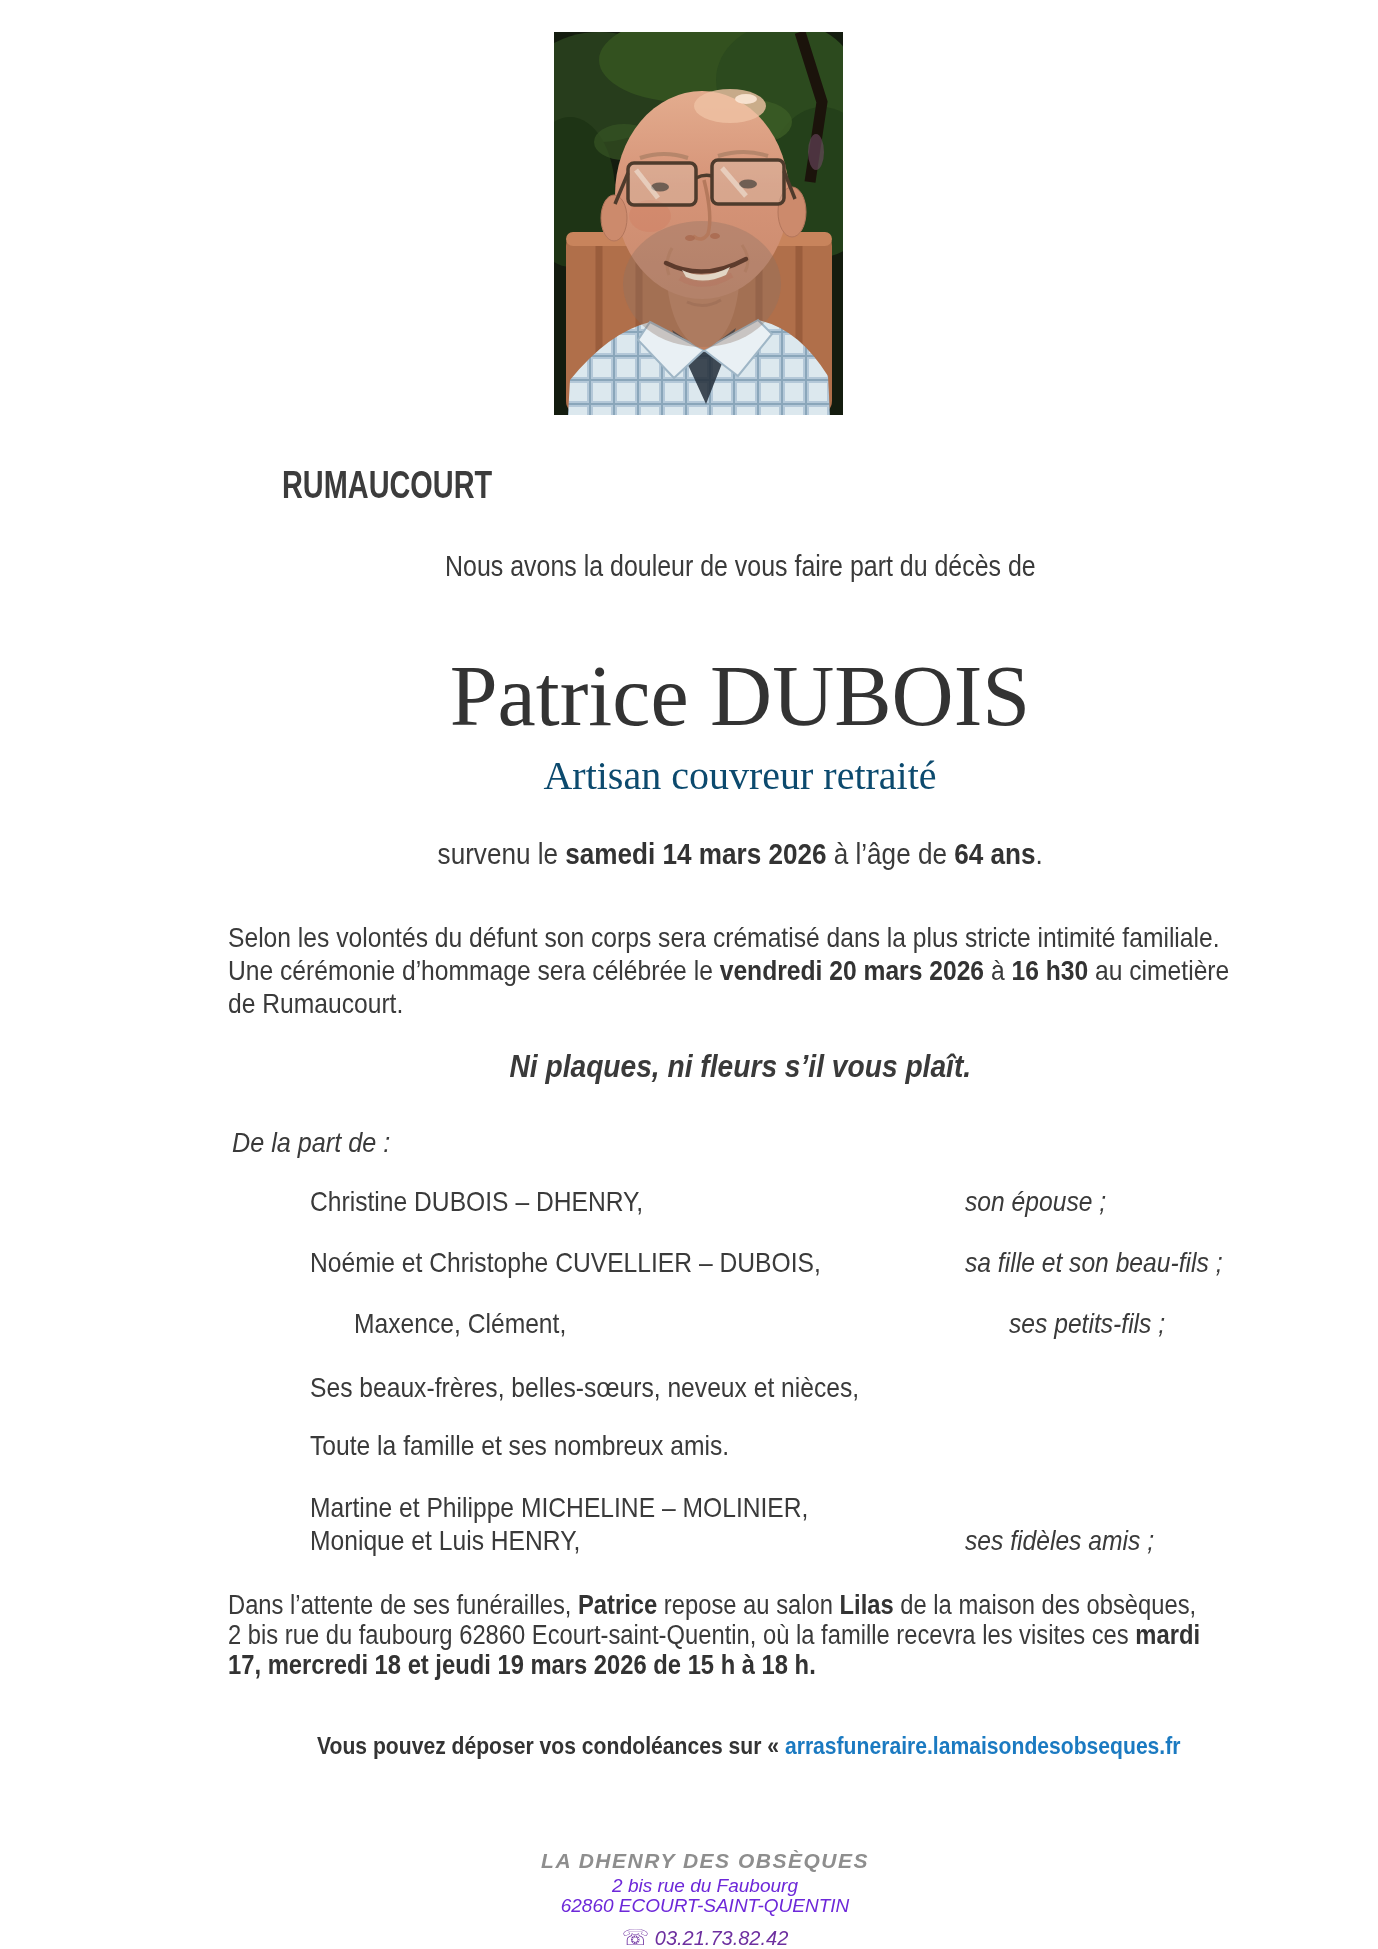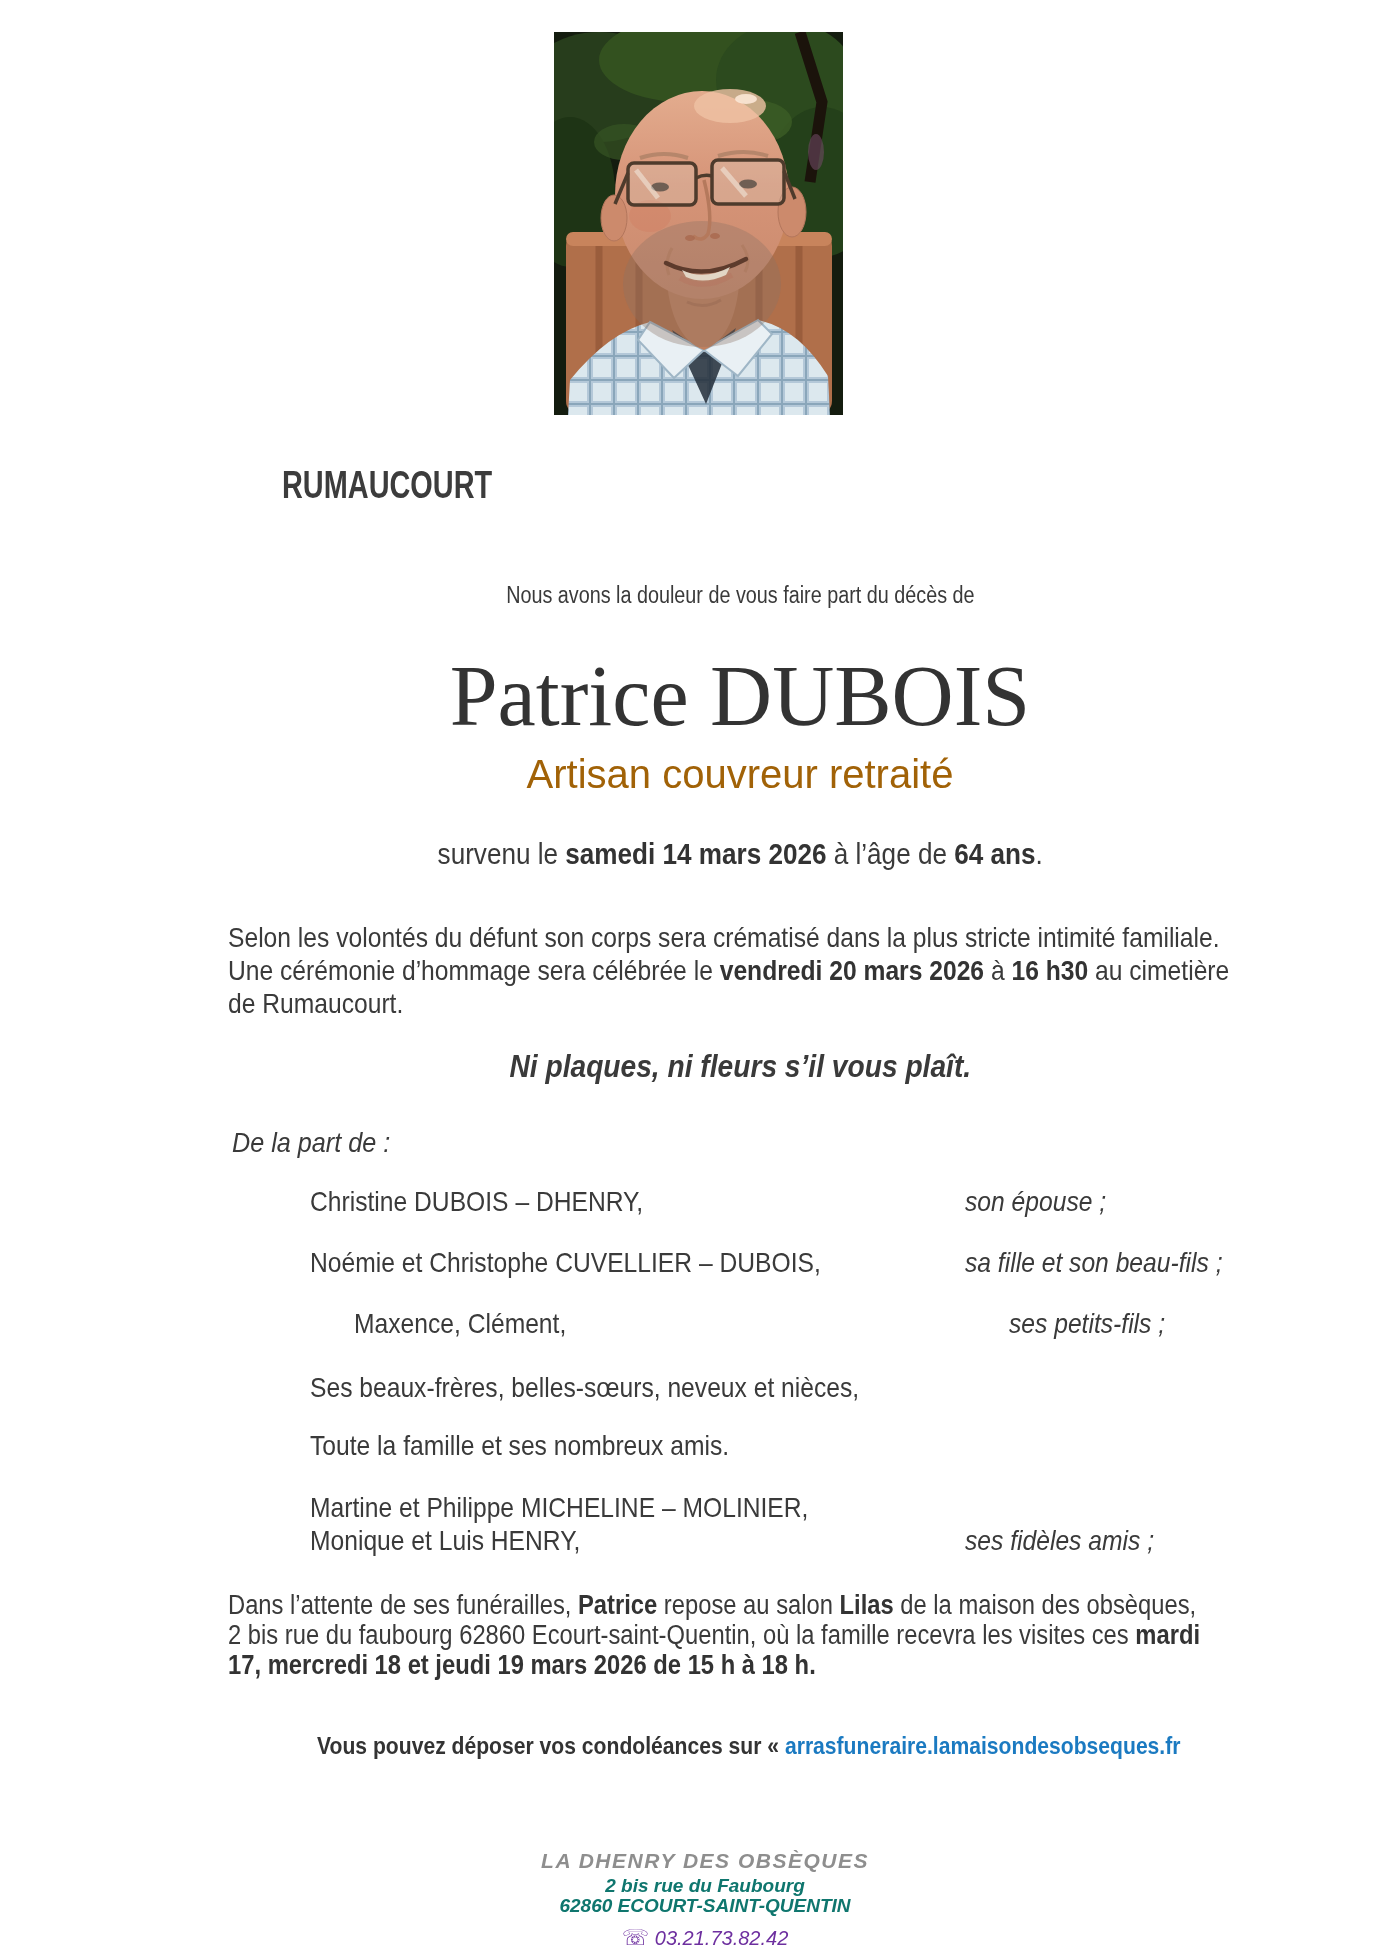--- a/index.html
+++ b/index.html
@@ -13,26 +13,26 @@
   .photo svg{display:block;width:100%;height:100%;}
 
   
   .commune{position:absolute;left:282px;top:464px;font-size:38px;font-weight:bold;
            color:#3c3c3c;white-space:nowrap;transform:scaleX(.76);
            transform-origin:0 0;letter-spacing:0px;}
 
   
   .c-item{position:absolute;left:102px;width:1276px;text-align:center;}
   .sq{display:inline-block;white-space:nowrap;}
-  .intro{top:582px;font-size:23px;}
+  .intro{top:550px;font-size:29px;}
   .intro .sq{transform:scaleX(.86);transform-origin:50% 0;}
   .deceased{top:650px;font-family:"Liberation Serif",serif;font-size:86px;
             line-height:92px;color:#333333;font-weight:normal;margin:0;}
-  .occupation{top:752px;font-family:Liberation Sans, sans-serif;font-size:40px;
-              color:#a16207;}
+  .occupation{top:752px;font-family:Liberation Serif, serif;font-size:40px;
+              color:#0c4a6e;}
   .death{top:838px;font-size:29px;}
   .death .sq{transform:scaleX(.9);transform-origin:50% 0;}
   .noflowers{top:1048px;font-size:32px;font-weight:bold;font-style:italic;}
   .noflowers .sq{transform:scaleX(.88);transform-origin:50% 0;}
 
   b{font-weight:bold;color:#333333;}
 
   
   .para{position:absolute;white-space:nowrap;transform:scaleX(.88);
         transform-origin:0 0;}
@@ -52,21 +52,21 @@
         transform:scaleX(.88);transform-origin:0 0;}
   .frow-1{top:1186px;} .frow-2{top:1247px;} .frow-3{top:1308px;margin-left:44px;}
   .frow-4{top:1372px;} .frow-5{top:1430px;} .frow-6{top:1492px;}
   .frow-7{top:1525px;}
 
   
   .footer{position:absolute;left:32px;top:1848px;width:1346px;
           text-align:center;font-style:italic;}
   .f-company{font-size:21px;font-weight:bold;color:#8e8e8e;
              letter-spacing:1.5px;line-height:25px;margin-bottom:3px;}
-  .f-addr{font-size:19px;color:#0f766e;line-height:20px;font-weight:bold;}
+  .f-addr{font-size:19px;color:#6d28d9;line-height:20px;}
   .f-phone{font-size:20px;color:#6d2f9f;line-height:25px;margin-top:9px;}
   .phone-icon{font-style:normal;font-size:22px;}
 </style>
 </head>
 <body>
 
 <div class="page">
 
   <div class="photo">
     <svg viewBox="0 0 289 383" xmlns="http://www.w3.org/2000/svg">

